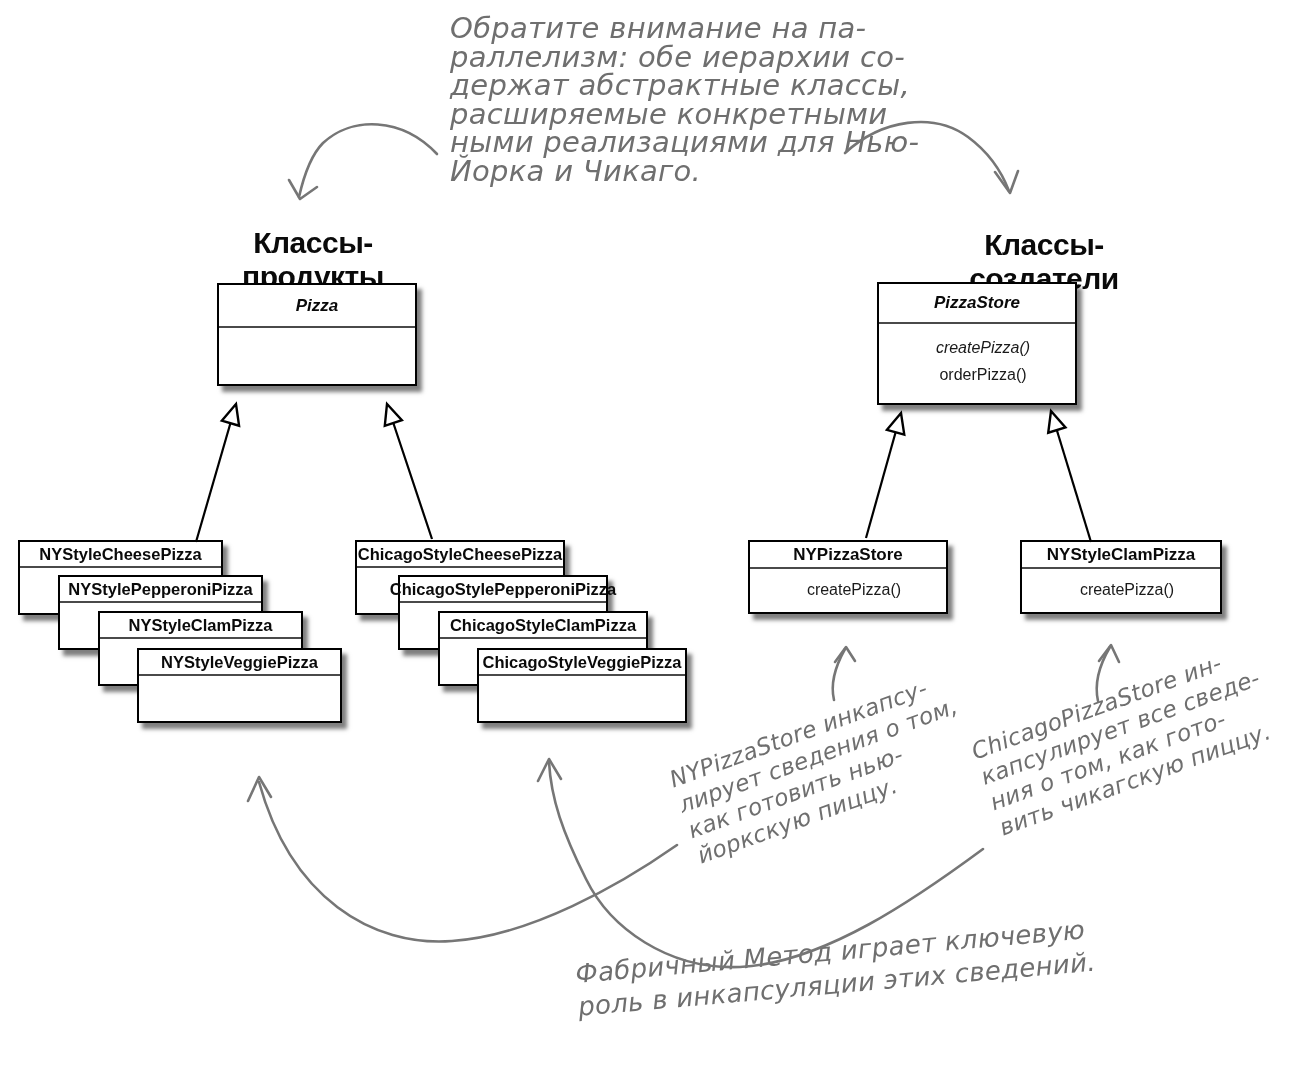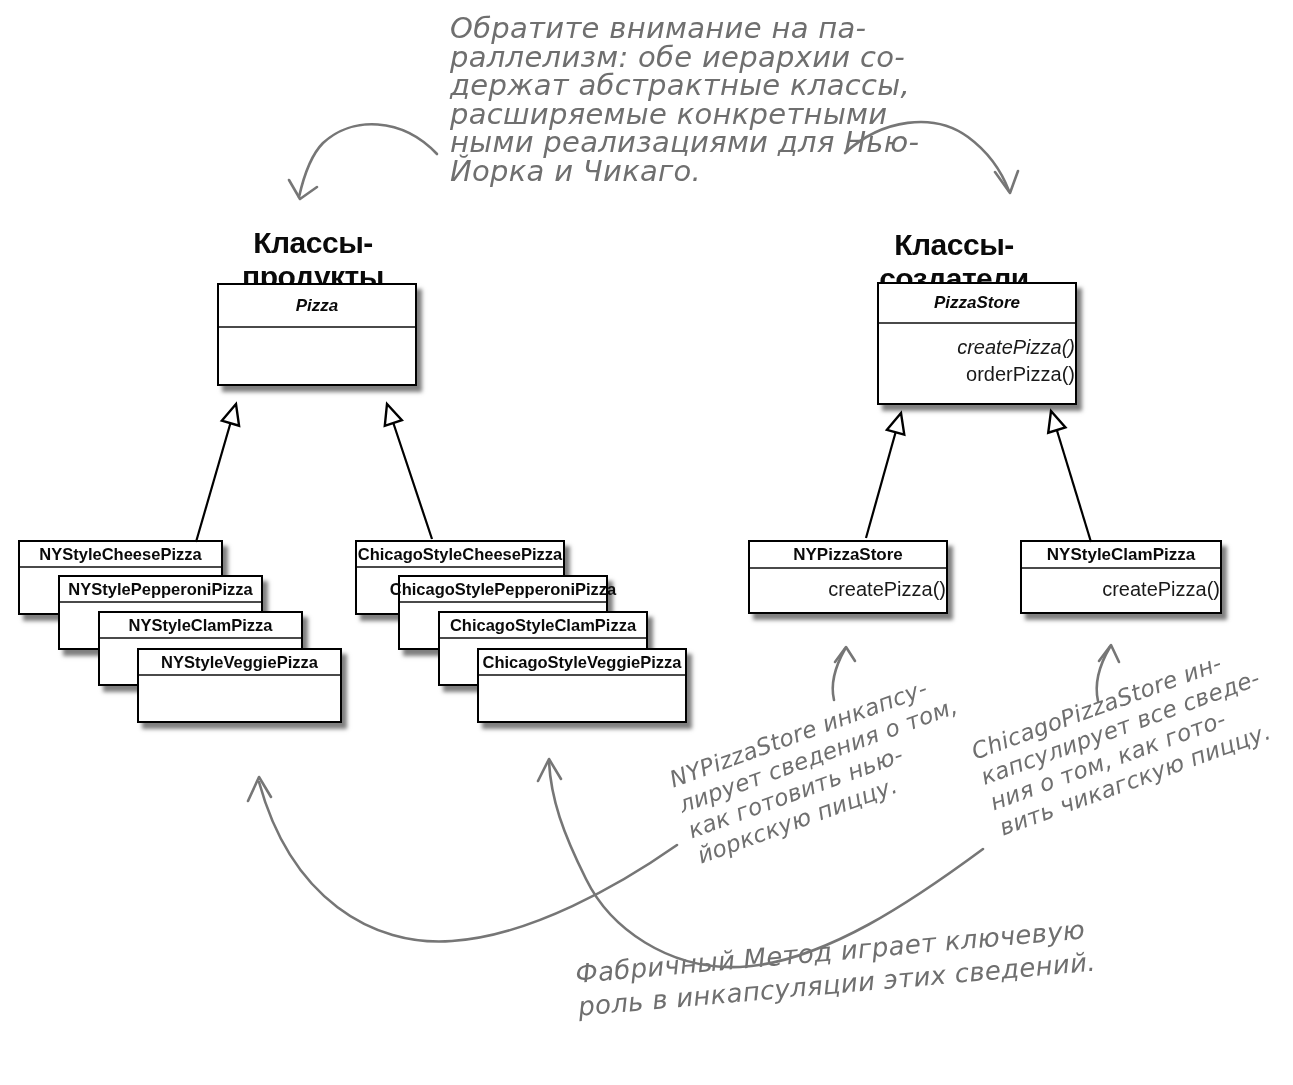--- a/index.html
+++ b/index.html
@@ -20,33 +20,33 @@
     transform:rotate(-20deg);transform-origin:0 0;}
   .note-fm{left:574px;top:958px;font-size:26px;line-height:33px;
     transform:rotate(-5deg);transform-origin:0 0;}
   
   .heading{
     position:absolute;width:260px;text-align:center;color:#0a0a0a;
     font-weight:bold;font-size:30px;letter-spacing:-0.5px;
     font-family:"Liberation Sans",sans-serif;
   }
   .heading-products{left:183px;top:226px;}
-  .heading-creators{left:824px;top:228px;}
+  .heading-creators{left:914px;top:228px;}
   
   .uml{
     position:absolute;background:#ffffff;border:2px solid #000000;
     box-shadow:5px 6px 4px rgba(0,0,0,0.5);box-sizing:border-box;
   }
   .uml .hd{
     border-bottom:2px solid #4a4a4a;font-weight:bold;text-align:center;
     font-size:17px;display:flex;align-items:center;justify-content:center;
     color:#0a0a0a;
   }
   .uml.abstract .hd{font-style:italic;}
-  .uml .bd{padding:10px 0 0 12px;font-size:20px;color:#1a1a1a;text-align:right;}
+  .uml .bd{padding:10px 0 0 12px;font-size:16px;color:#1a1a1a;text-align:center;}
   .uml .bd .method{line-height:27px;white-space:nowrap;}
   .uml .bd .method.abstract-m{font-style:italic;}
   .box-pizza{left:217px;top:283px;width:200px;height:103px;}
   .box-pizza .hd{height:41px;}
   .box-pizzastore{left:877px;top:282px;width:200px;height:123px;}
   .box-pizzastore .hd{height:38px;}
   .stack{width:205px;height:75px;}
   .stack .hd{height:24px;font-size:16.5px;}
   .stack.chi{width:210px;}
   .store{width:200px;height:74px;}

